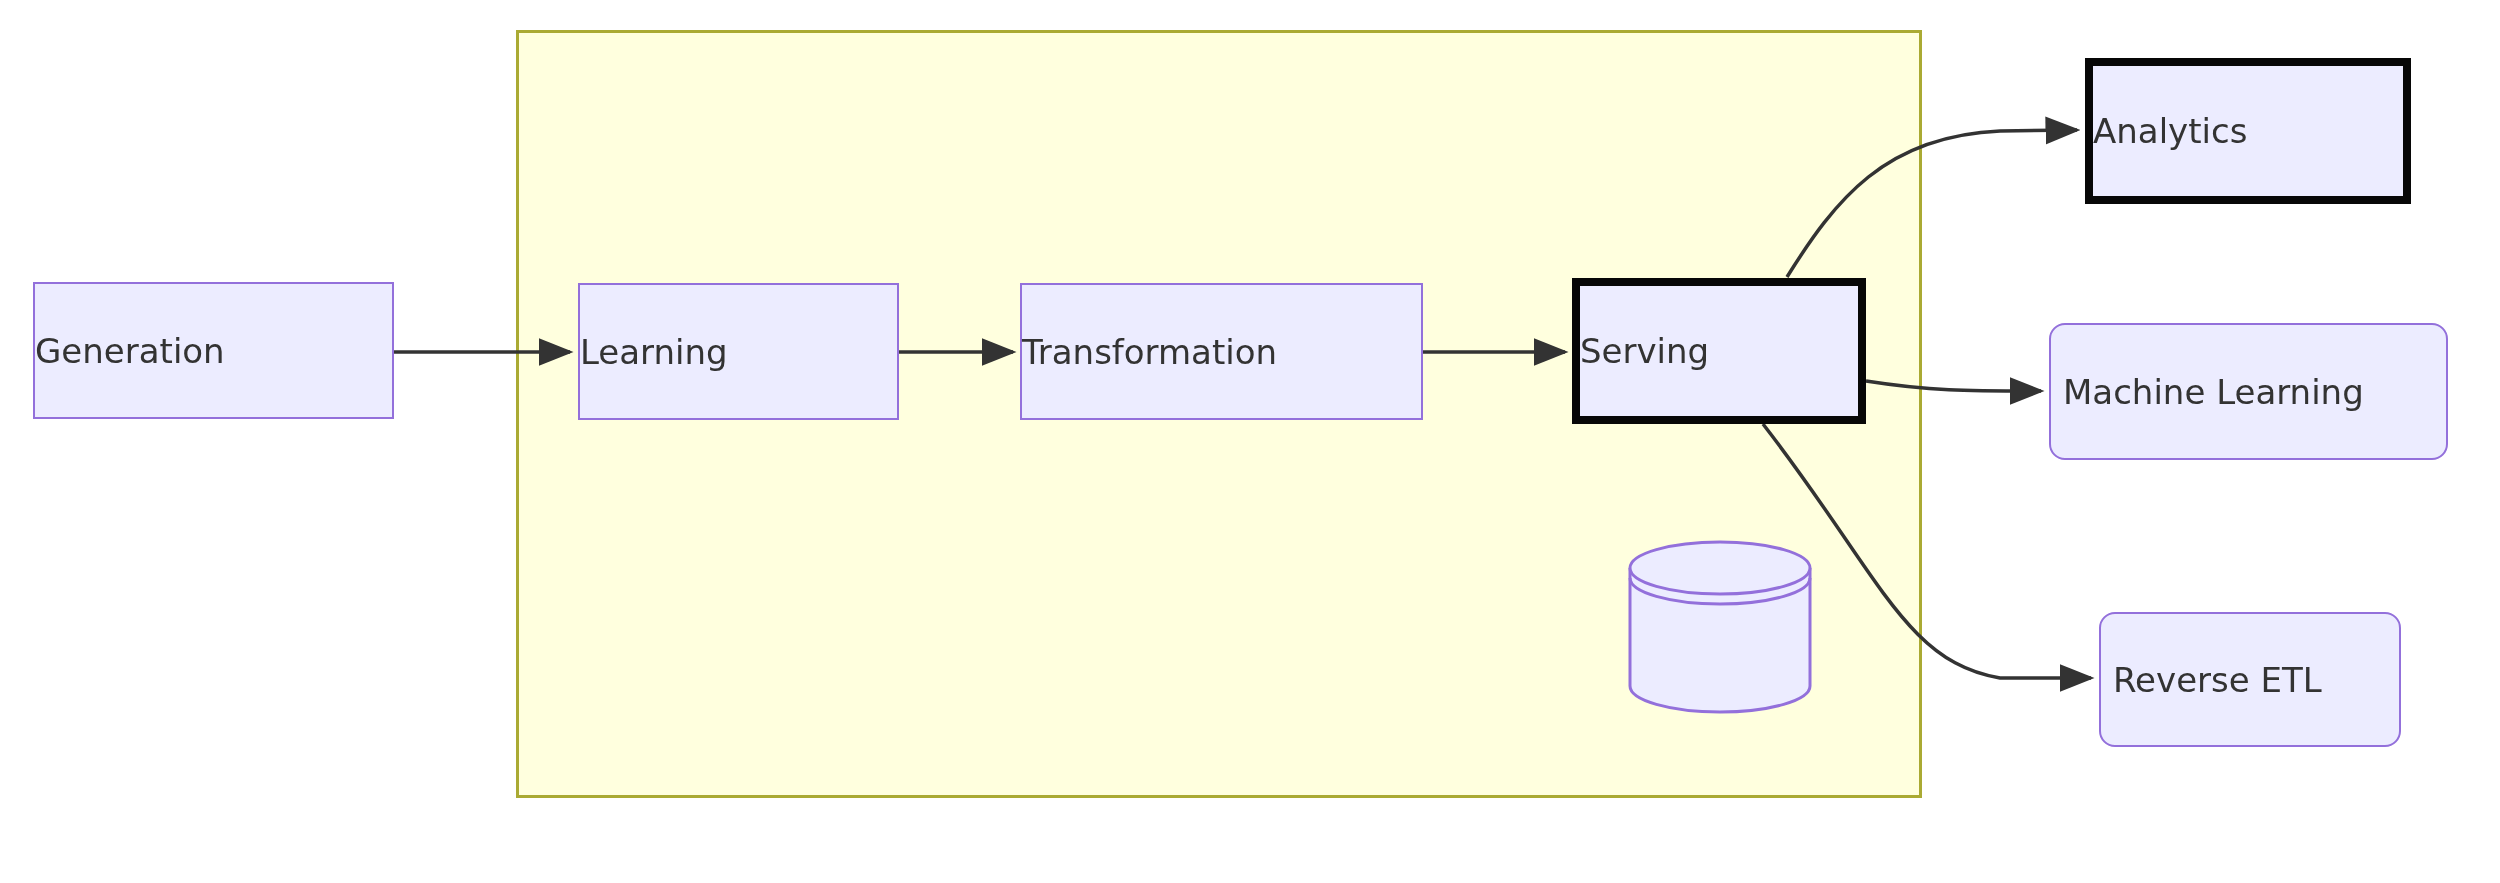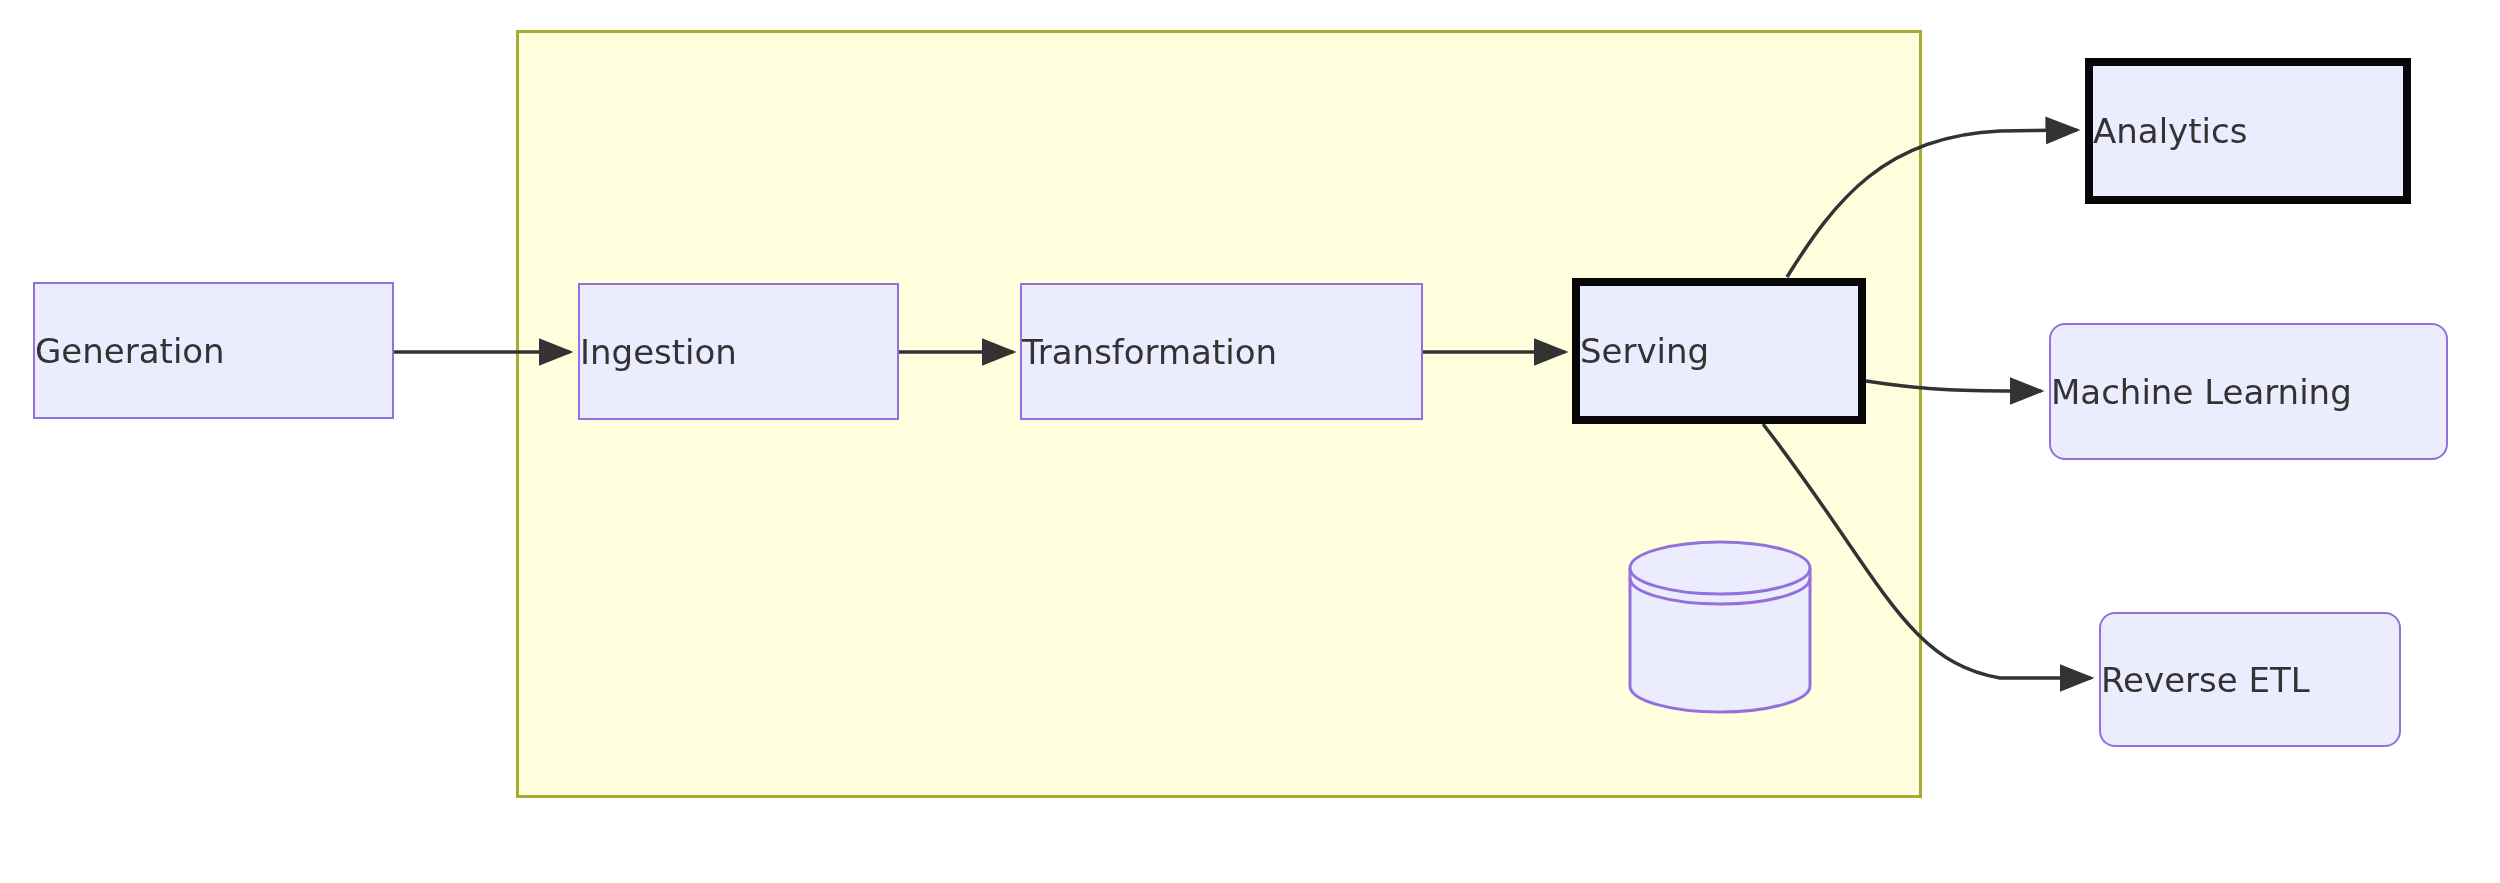--- a/index.html
+++ b/index.html
@@ -30,21 +30,21 @@
     align-items: center;
     justify-content: flex-start;
     background: #ECECFF;
     border: 2.5px solid #9370DB;
     color: #333333;
     font-size: 34px;
     text-align: center;
     white-space: nowrap;
   }
   .node.thick { border: 8px solid #070707; }
-  .node.rounded { border-radius: 16px; }
+  .node.rounded { border-radius: 16px; padding-left: 12px; }
   .storage-label {
     position: absolute;
     left: 1620px; top: 615px;
     width: 200px; height: 70px;
     display: flex;
     align-items: center;
     justify-content: center;
     color: #333333;
     font-size: 34px;
   }
@@ -80,21 +80,21 @@
       <ellipse cx="1720" cy="568" rx="90" ry="26" fill="#ECECFF" stroke="#9370DB" stroke-width="3"></ellipse>
       <path d="M 1630 578 A 90 26 0 0 0 1810 578" fill="none" stroke="#9370DB" stroke-width="3"></path>
     </g>
   </svg>
 
   <div class="node" style="left:33px; top:282px; width:361px; height:137px;">
     <span>Generation</span>
   </div>
 
   <div class="node" style="left:578px; top:283px; width:321px; height:137px;">
-    <span>Ingestion</span>
+    <span>Learning</span>
   </div>
 
   <div class="node" style="left:1020px; top:283px; width:403px; height:137px;">
     <span>Transformation</span>
   </div>
 
   <div class="node thick" style="left:1572px; top:278px; width:294px; height:146px;">
     <span>Serving</span>
   </div>
 

